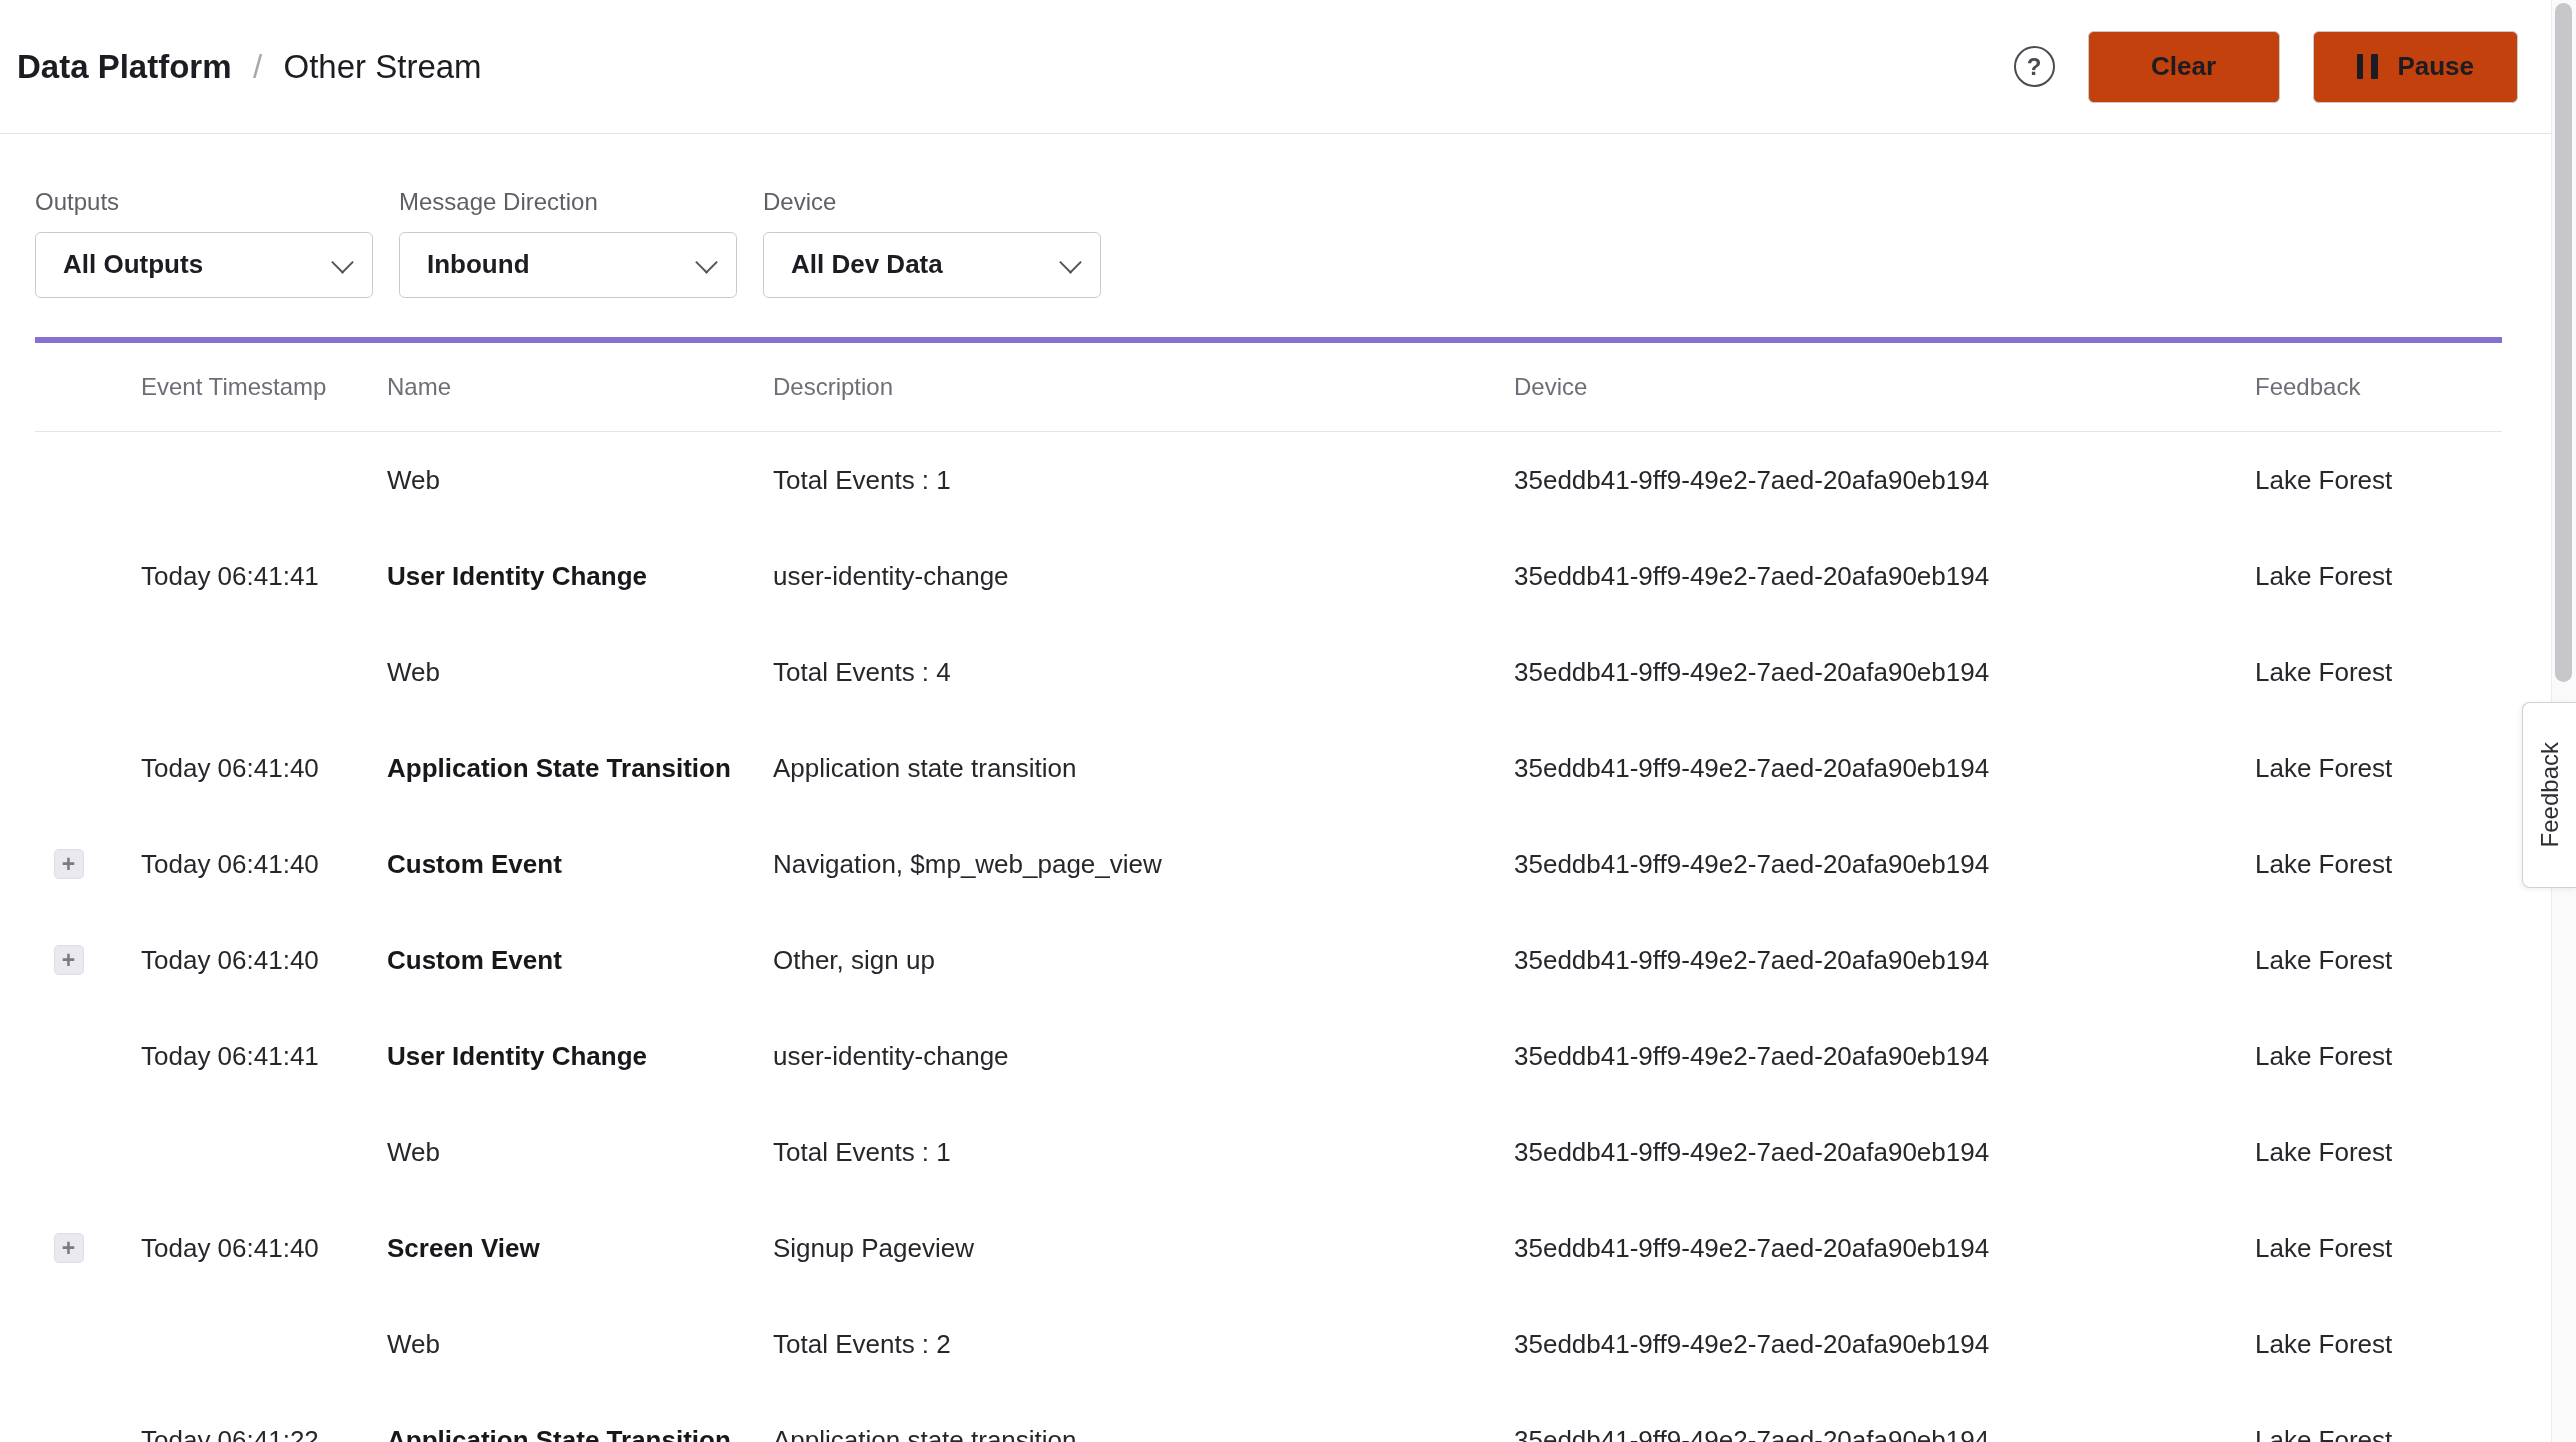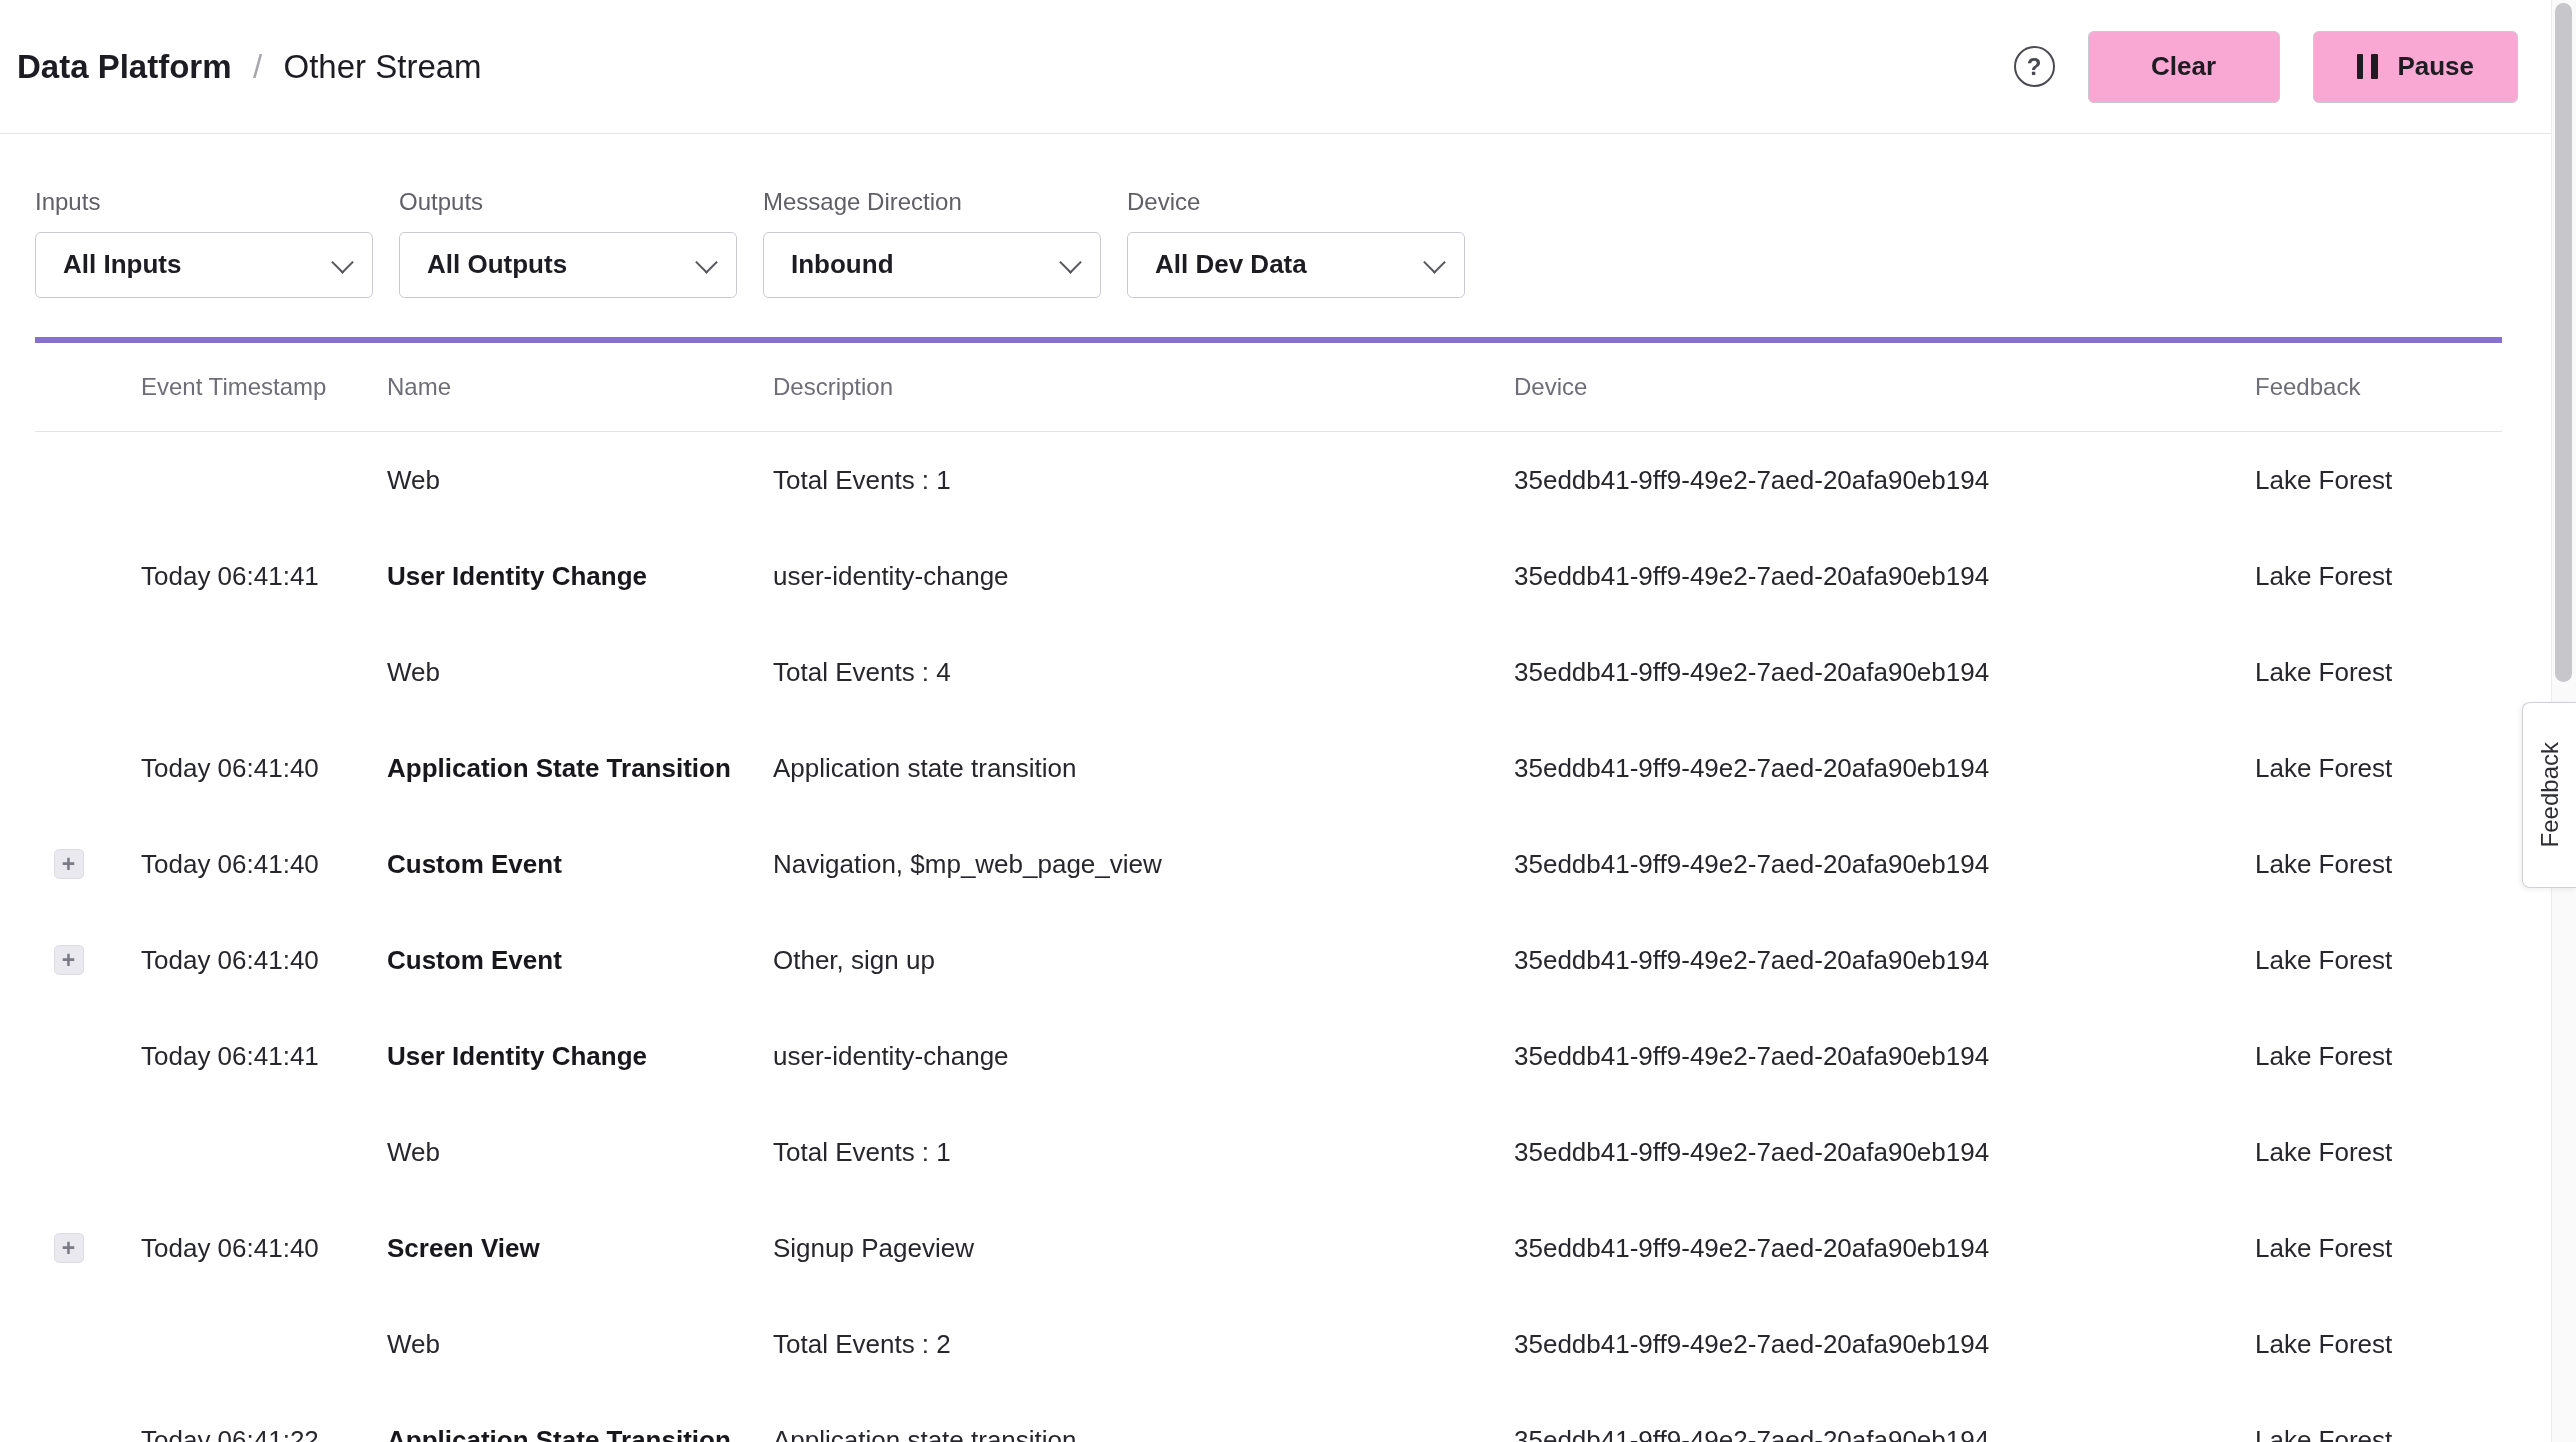--- a/index.html
+++ b/index.html
@@ -17,21 +17,21 @@
   .app-header{height:134px;display:flex;align-items:center;justify-content:space-between;
     padding:0 58px 0 17px;border-bottom:1px solid var(--border);}
   .breadcrumb{display:flex;align-items:center;font-size:33px;gap:21.4px;}
   .breadcrumb .root{font-weight:700;color:#1c1c22;}
   .breadcrumb .sep{color:#a7a7b0;font-weight:400;font-size:33px;}
   .breadcrumb .current{font-weight:400;color:#1c1c22;}
   .header-actions{display:flex;align-items:center;gap:33px;}
   .help-icon{width:41px;height:41px;border:2.9px solid #4a4a52;border-radius:50%;
     display:flex;align-items:center;justify-content:center;font-size:24px;font-weight:700;
     color:#4a4a52;cursor:pointer;}
-  .btn{height:72px;min-width:192px;padding:0 43px;background:#f9a8d4;border:1px solid var(--btn-border);
+  .btn{height:72px;min-width:192px;padding:0 43px;background:#c2410c;border:1px solid var(--btn-border);
     border-radius:5.8px;font-size:26px;font-weight:700;color:#1c1c22;display:flex;align-items:center;
     justify-content:center;gap:19.4px;cursor:pointer;font-family:inherit;}
   .pause-icon{display:inline-flex;gap:7.8px;}
   .pause-icon i{display:block;width:6.8px;height:25px;background:#1c1c22;border-radius:1px;}
 
   
   .content{padding:0 74px 0 35px;}
   .filters{display:flex;gap:26px;padding-top:54px;}
   .filter{display:flex;flex-direction:column;gap:15.5px;}
   .filter-label{font-size:24px;color:#5f5f66;}
@@ -90,27 +90,20 @@
         </span>
       <span>Pause</span>
     </button>
   </div>
 </header>
 
 <div class="content">
 
   <div class="filters">
     <div class="filter">
-      <div class="filter-label">Inputs</div>
-      <div class="dropdown">
-        <span class="value">All Inputs</span>
-        <span class="chevron"></span>
-      </div>
-    </div>
-    <div class="filter">
       <div class="filter-label">Outputs</div>
       <div class="dropdown">
         <span class="value">All Outputs</span>
         <span class="chevron"></span>
       </div>
     </div>
     <div class="filter">
       <div class="filter-label">Message Direction</div>
       <div class="dropdown">
         <span class="value">Inbound</span>

